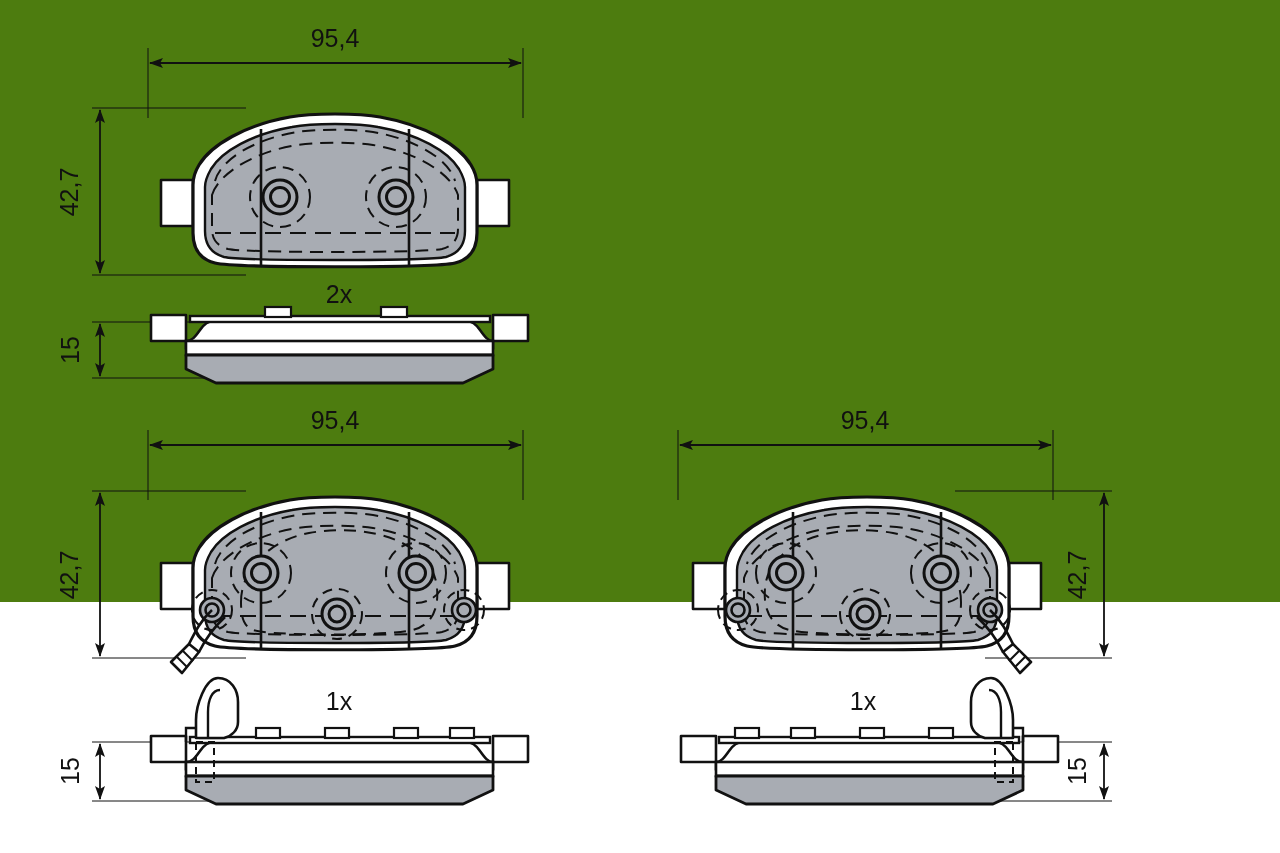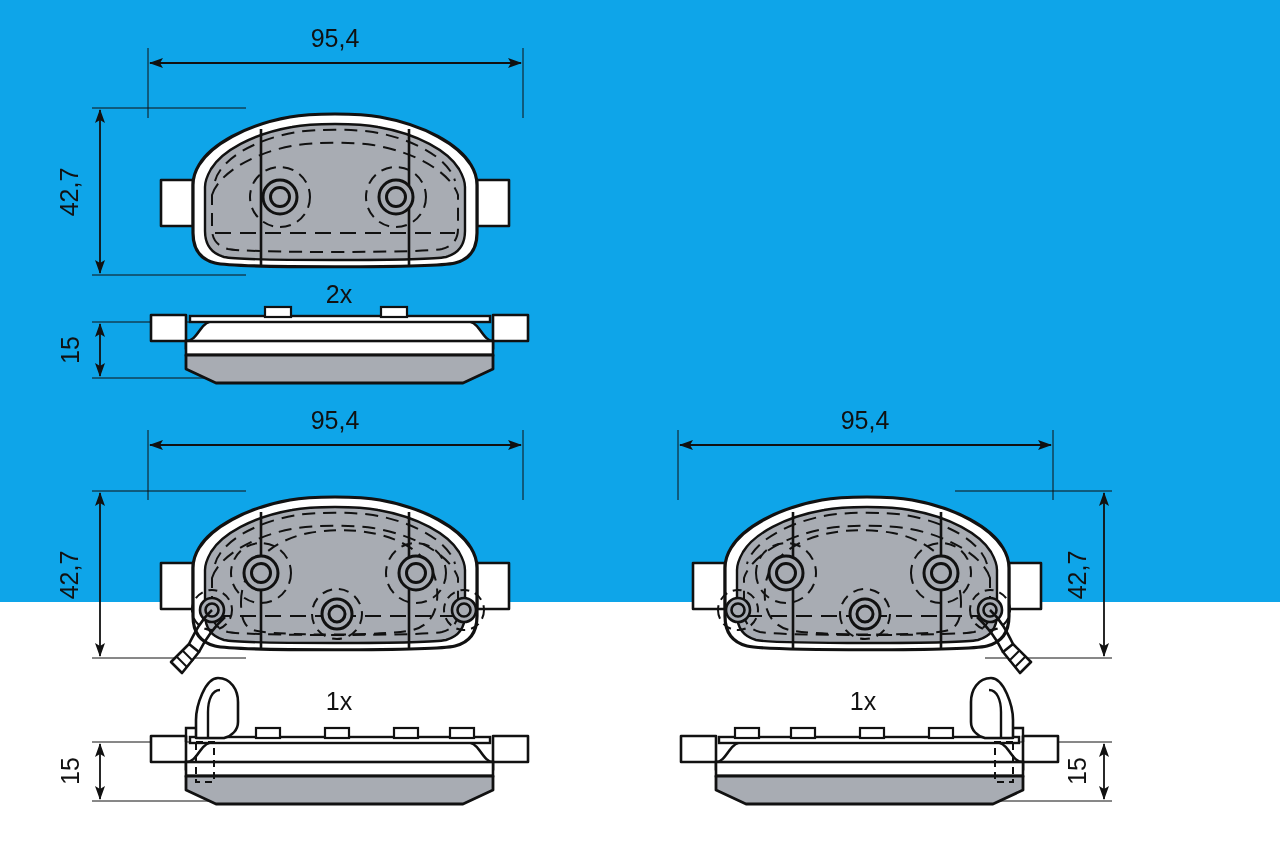--- a/index.html
+++ b/index.html
@@ -1,17 +1,17 @@
 <!DOCTYPE html>
 <html><head>
 <meta charset="utf-8">
 <style>
   html,body{margin:0;padding:0;background:#ffffff;}
   body{width:1280px;height:853px;font-family:"Liberation Sans",sans-serif;overflow:hidden;}
-  #stage{position:relative;width:1280px;height:602px;background:#0ea5e9;}
+  #stage{position:relative;width:1280px;height:602px;background:#4d7c0f;}
   svg{display:block;}
   .dimtext{font-family:"Liberation Sans",sans-serif;font-size:25px;fill:#111;}
   .multtext{font-family:"Liberation Sans",sans-serif;font-size:25px;fill:#111;}
 </style>
 </head>
 <body>
 
 <div id="stage">
 <svg width="1280" height="853" viewBox="0 0 1280 853" xmlns="http://www.w3.org/2000/svg">
   <defs>

